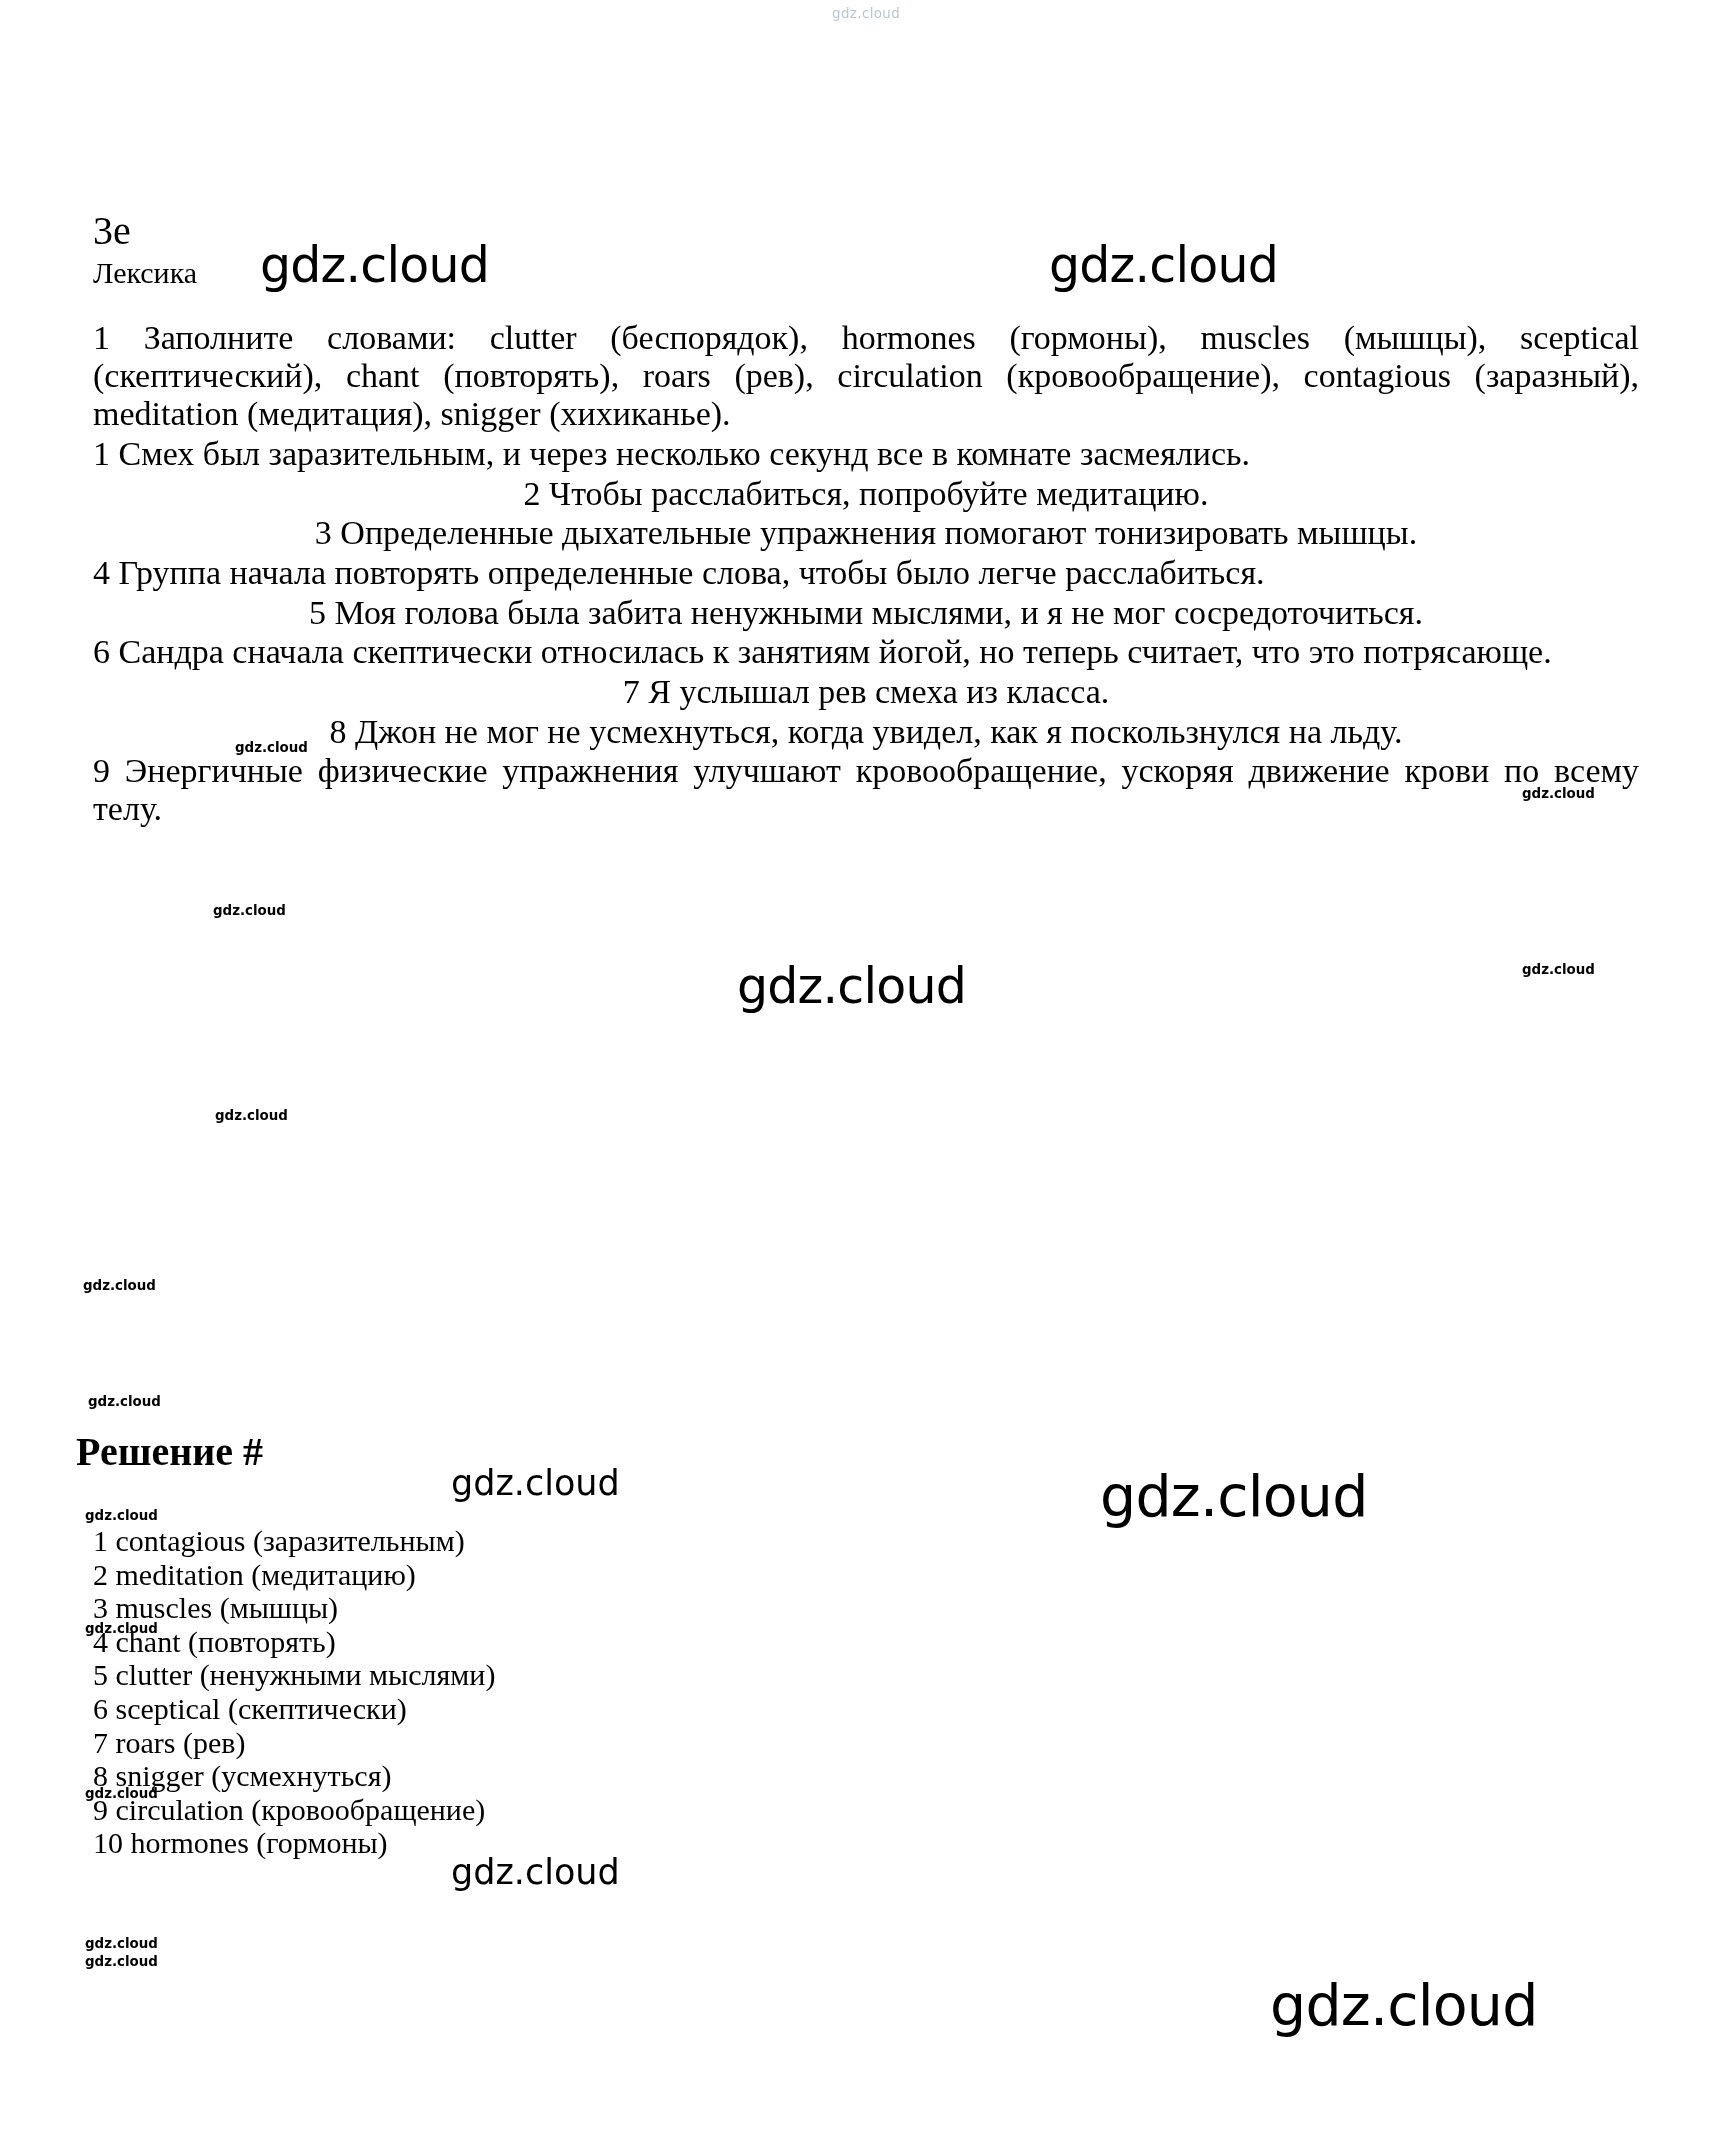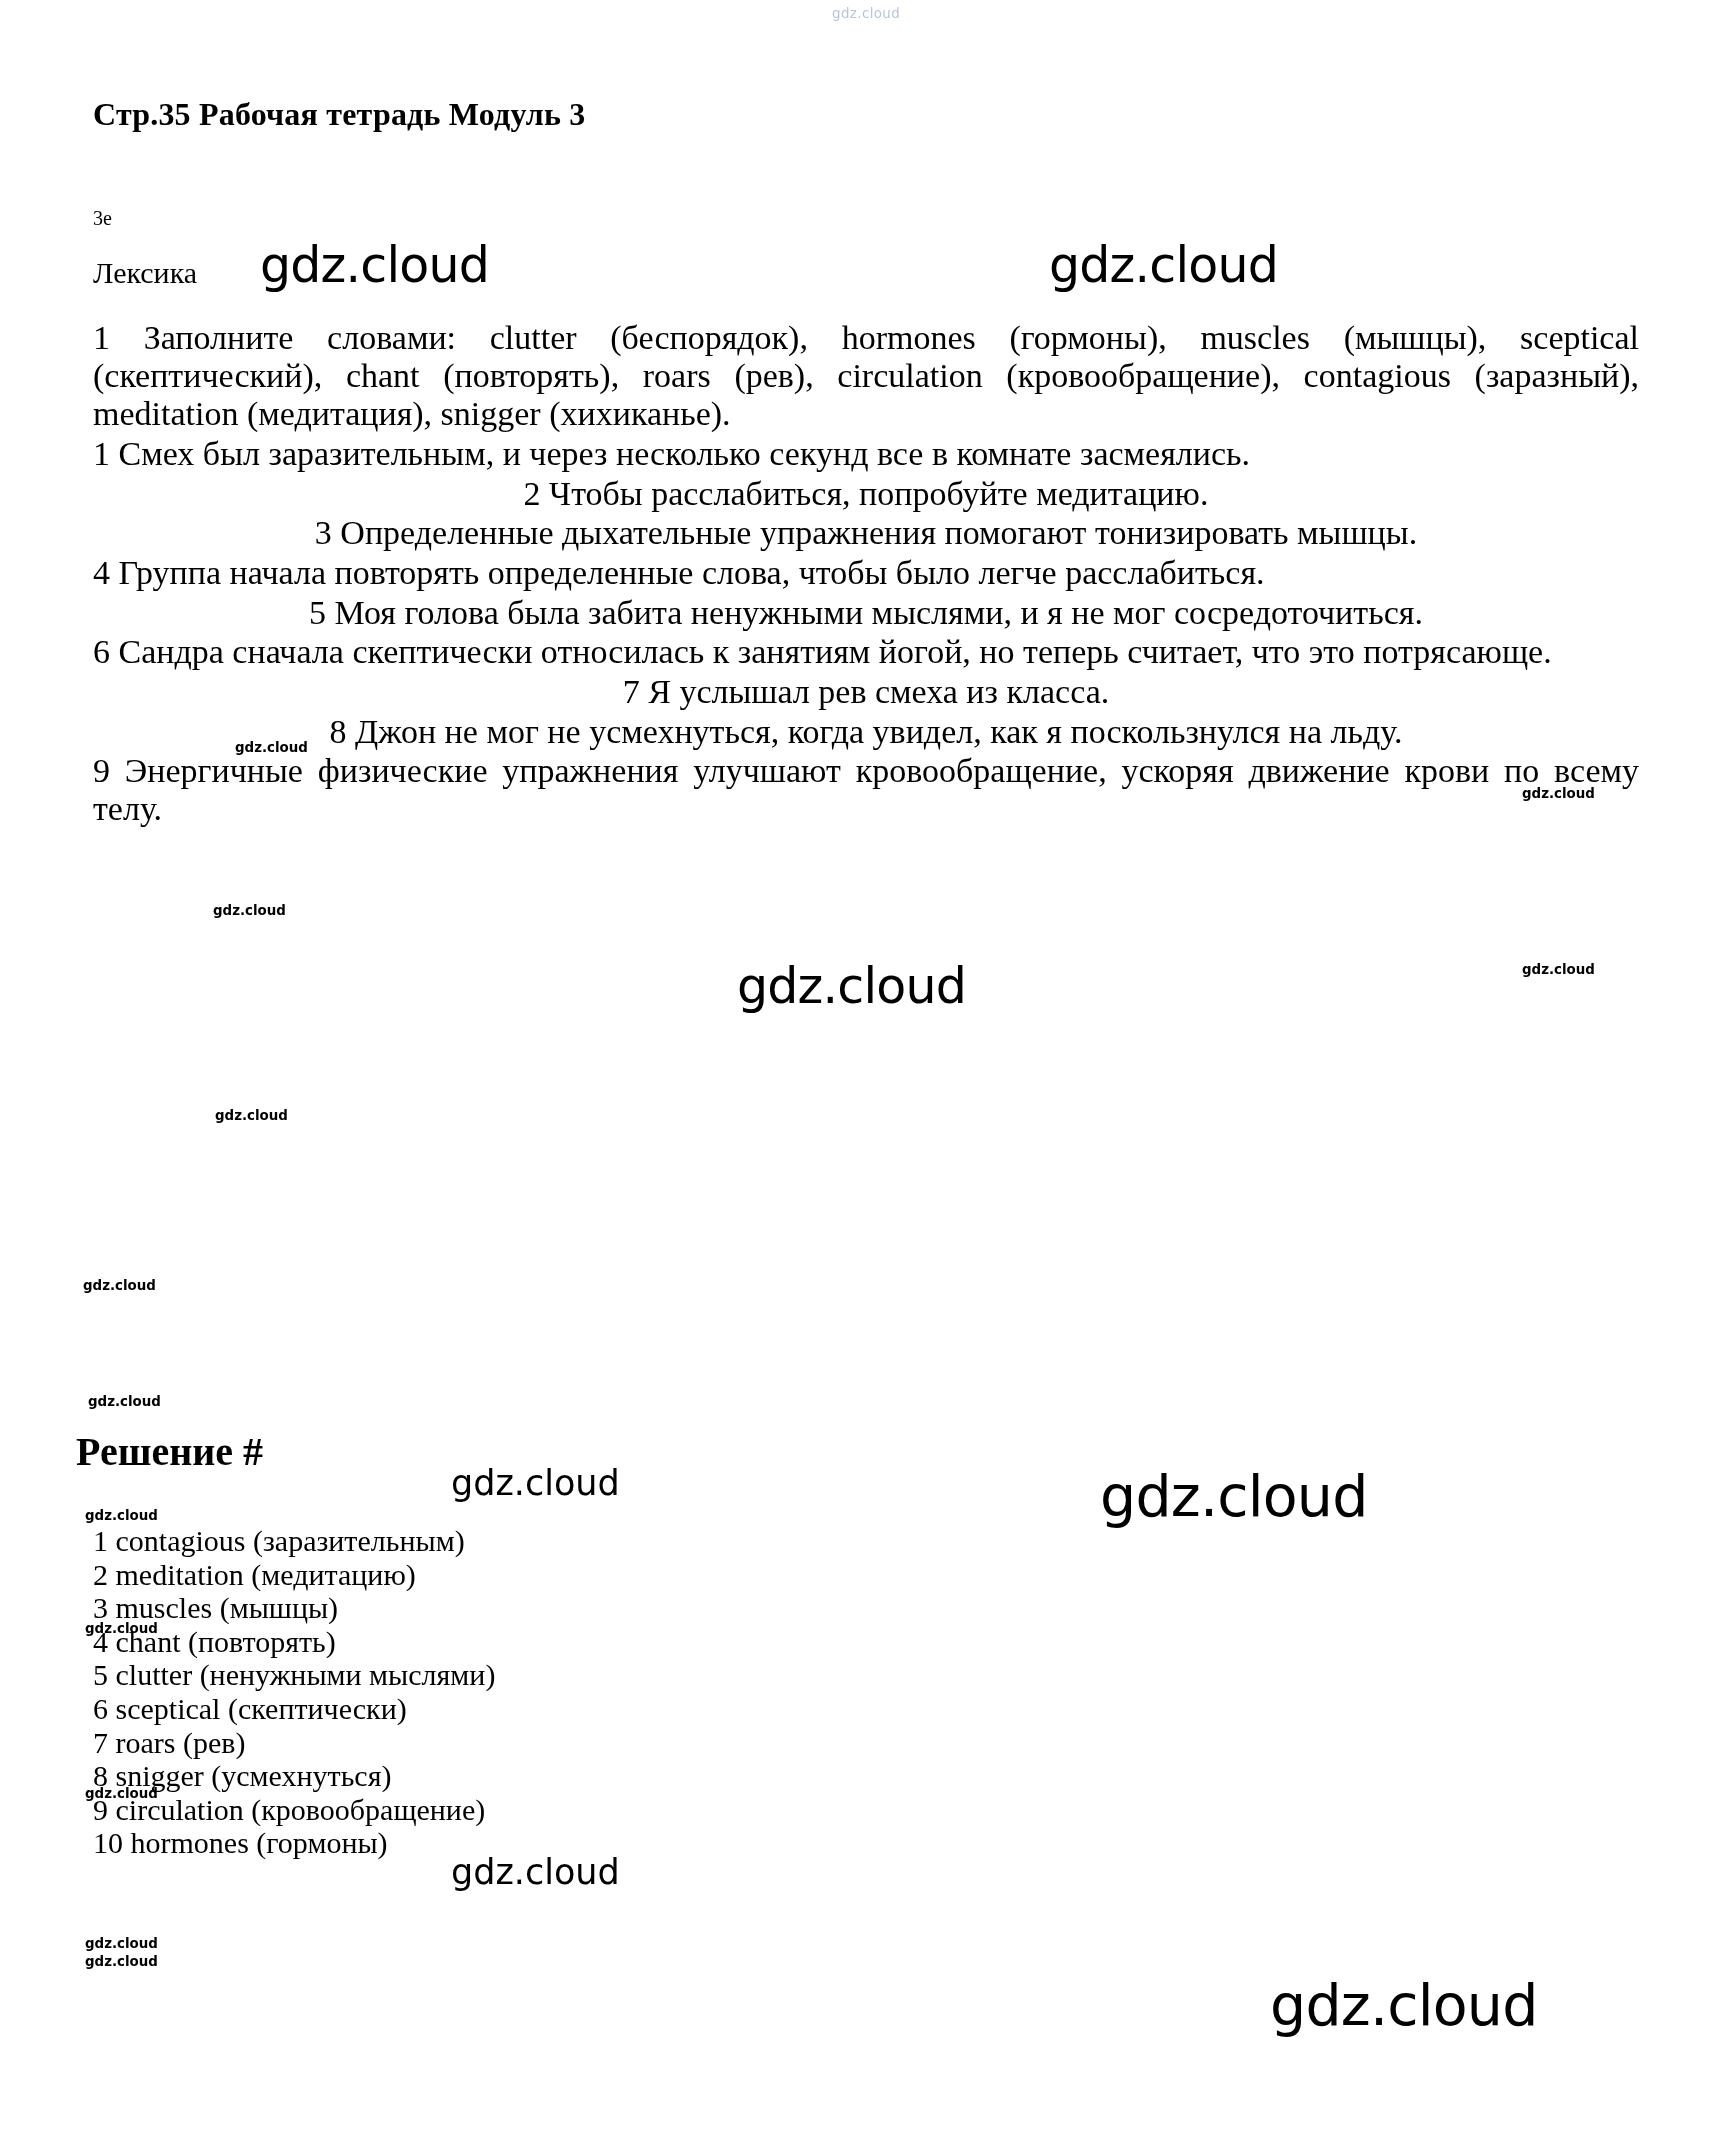--- a/index.html
+++ b/index.html
@@ -37,21 +37,21 @@
     top: 96px;
     font-family: "Liberation Serif", serif;
     font-weight: bold;
     font-size: 32px;
     letter-spacing: 0.2px;
   }
   .label-3e {
     position: absolute;
     left: 93px;
     top: 207px;
-    font-size: 20px;
+    font-size: 40px;
     font-family: "Liberation Serif", serif;
   }
   .label-lexika {
     position: absolute;
     left: 93px;
     top: 256px;
     font-size: 30px;
     font-family: "Liberation Serif", serif;
   }
   .task-block {
@@ -110,21 +110,20 @@
     font-size: 35px;
   }
 </style>
 </head>
 <body>
 
 <div class="page">
 
   <div class="top-watermark">gdz.cloud</div>
 
-  <div class="doc-title">Стр.35 Рабочая тетрадь Модуль 3</div>
 
   <div class="label-3e">3e</div>
   <div class="label-lexika">Лексика</div>
 
   <div class="task-block">
     <p class="para">1 Заполните словами: clutter (беспорядок), hormones (гормоны), muscles (мышцы), sceptical (скептический), chant (повторять), roars (рев), circulation (кровообращение), contagious (заразный), meditation (медитация), snigger (хихиканье).</p>
     <p class="para">1 Смех был заразительным, и через несколько секунд все в комнате засмеялись.</p>
     <p class="para-nojust">2 Чтобы расслабиться, попробуйте медитацию.</p>
     <p class="para-nojust">3 Определенные дыхательные упражнения помогают тонизировать мышцы.</p>
     <p class="para">4 Группа начала повторять определенные слова, чтобы было легче расслабиться.</p>

